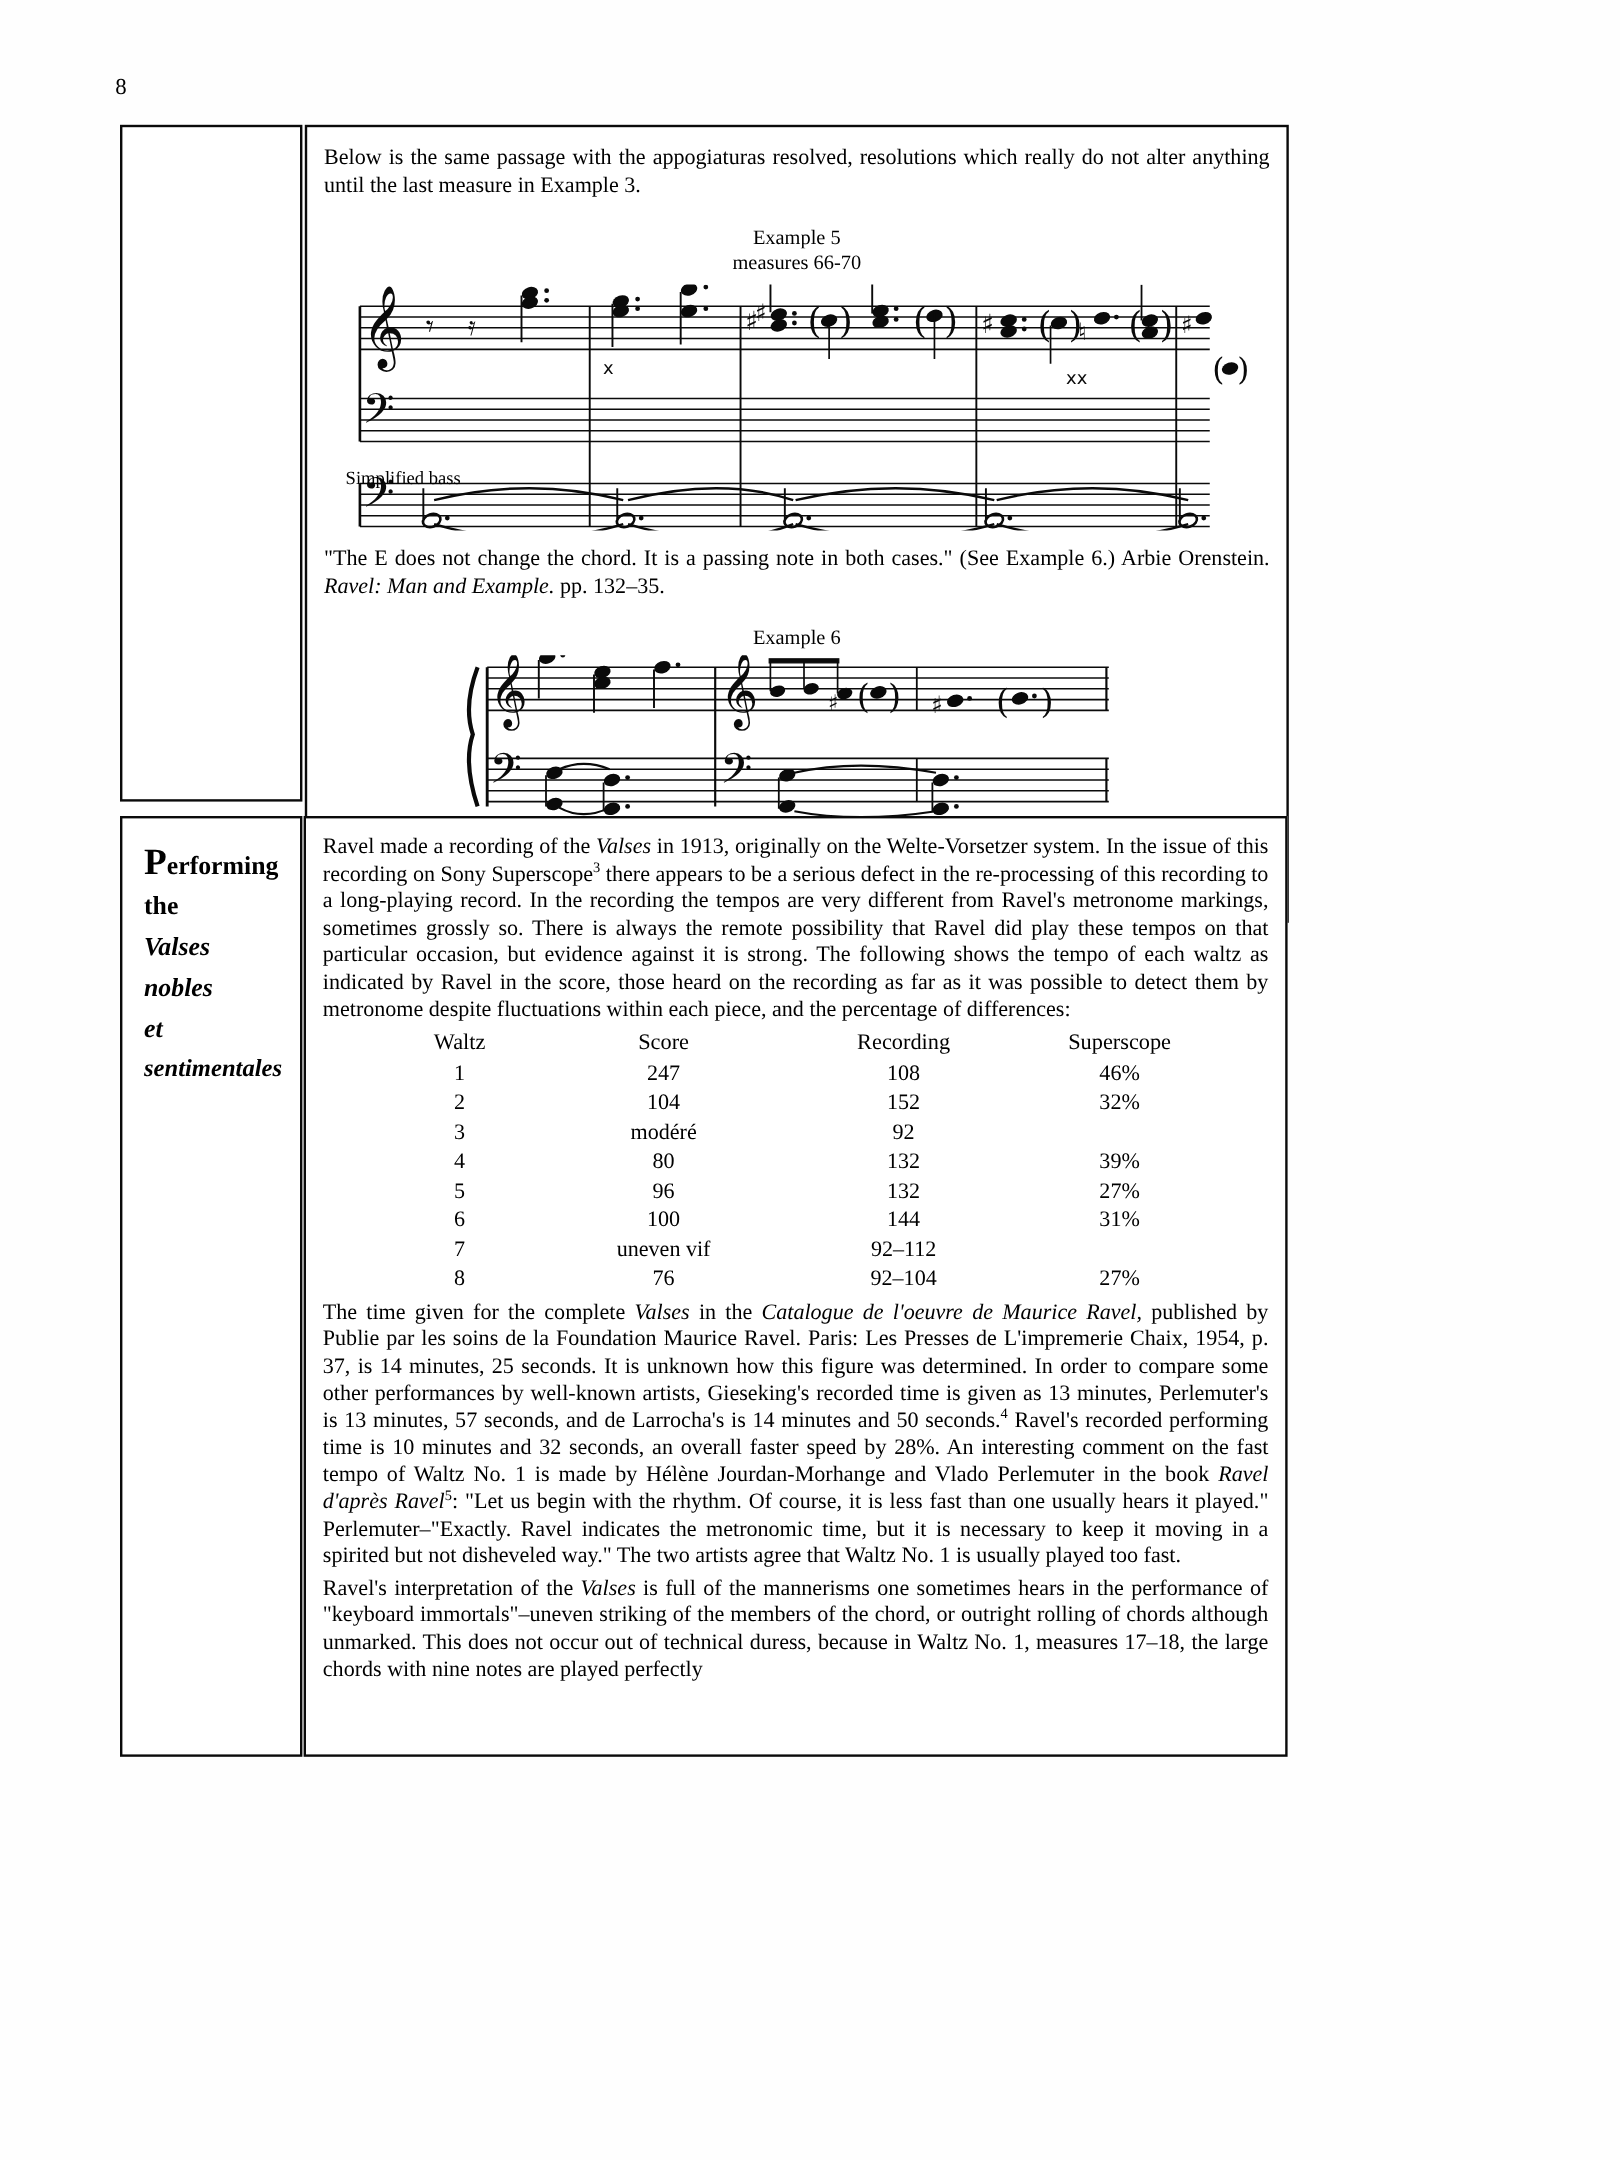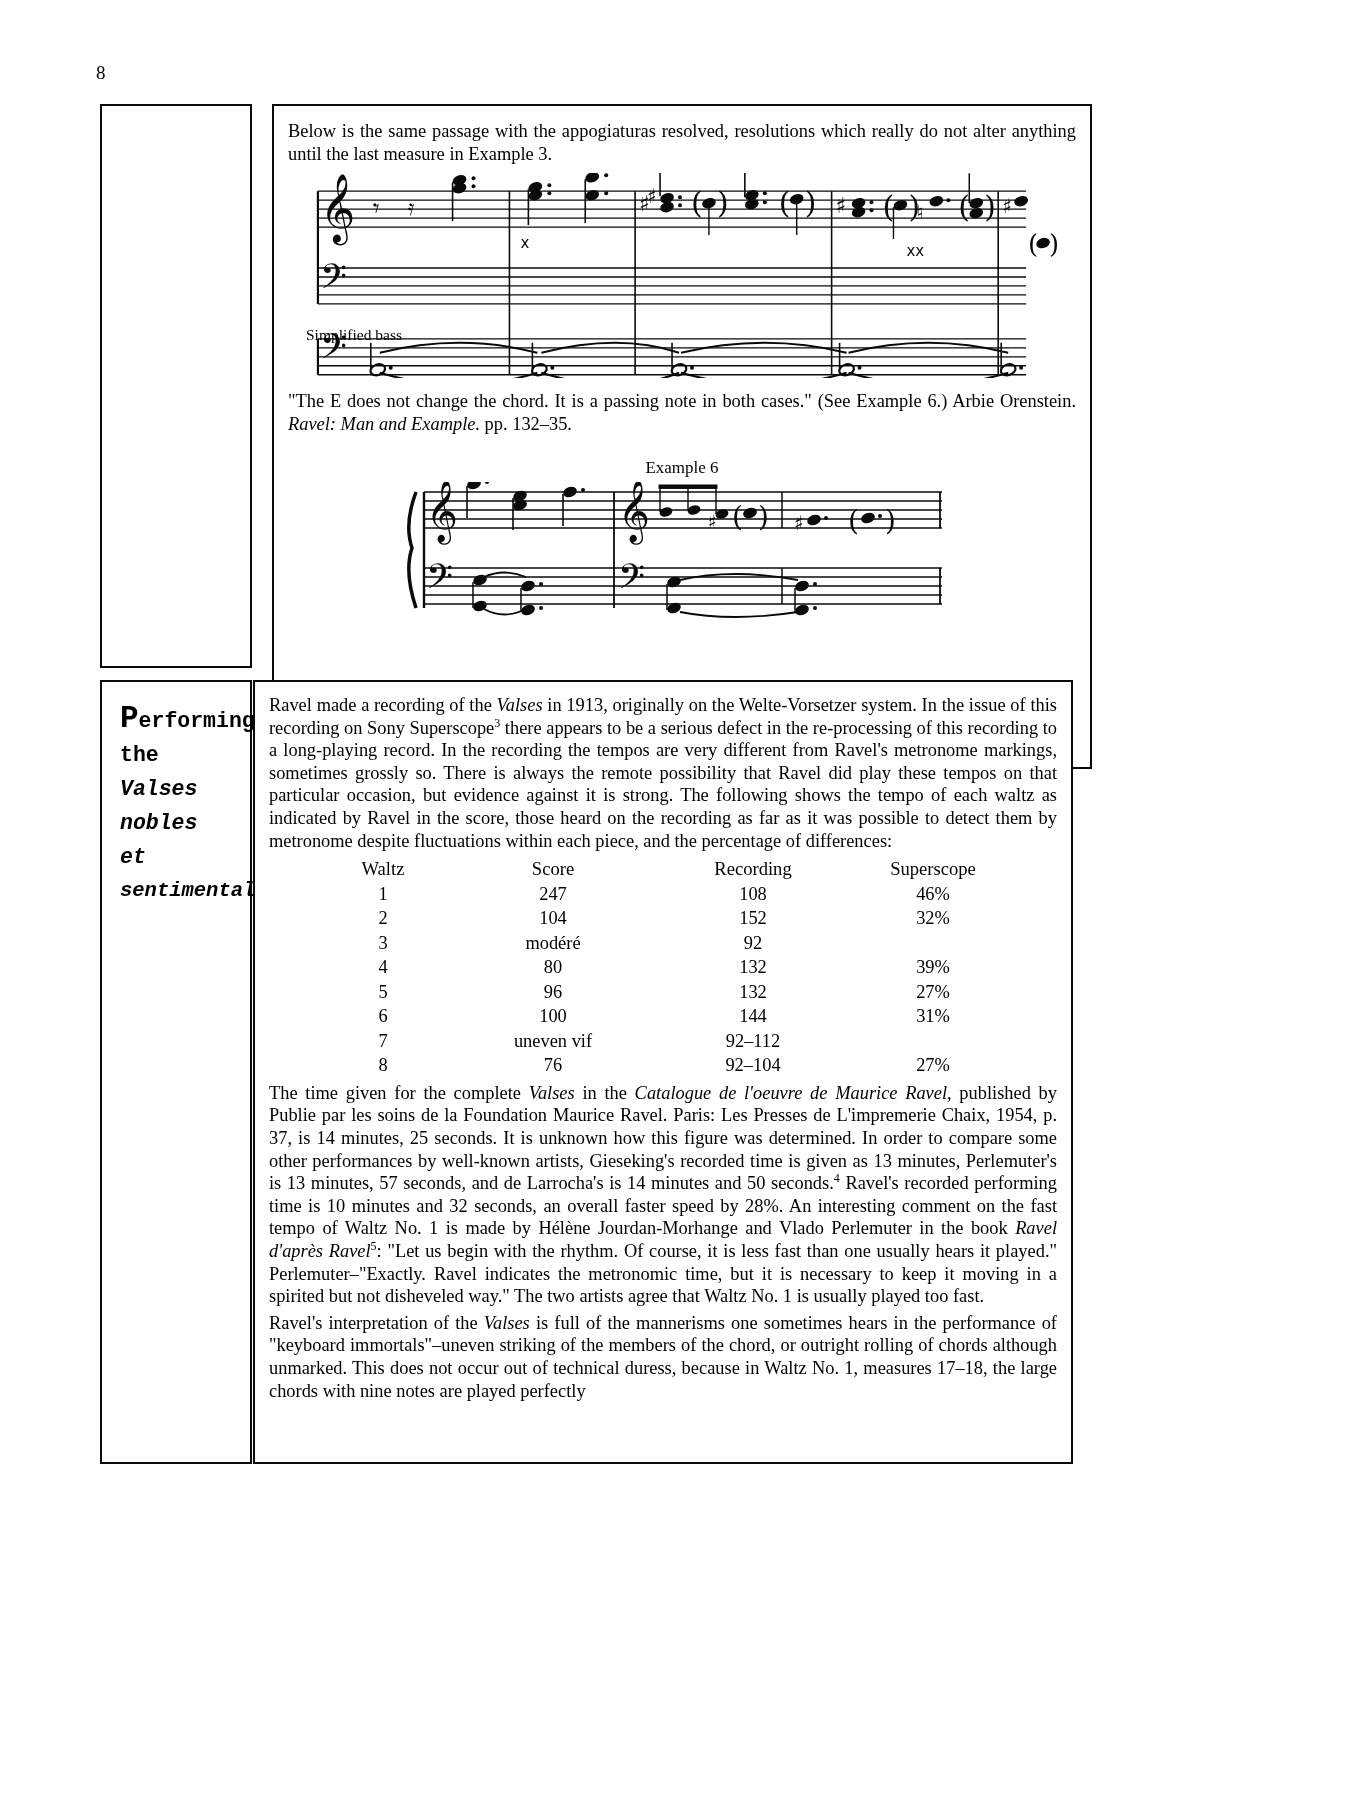--- a/index.html
+++ b/index.html
@@ -35,21 +35,21 @@
   .frame {
     position: absolute;
     border: 2.2px solid #0a0a0a;
     box-sizing: border-box;
     background: #fff;
   }
 
   
   .box-upper-margin { left: 100px;  top: 104px;  width: 152px;  height: 564px; }
   
-  .box-upper-main   { left: 272px;  top: 104px;  width: 820px;  height: 665px; }
+  .box-upper-main   { left: 254px;  top: 104px;  width: 820px;  height: 665px; }
   
   .box-lower-margin { left: 100px;  top: 680px;  width: 152px;  height: 784px; }
   
   .box-lower-main   { left: 253px;  top: 680px;  width: 820px;  height: 784px; }
 
   
   .body-text {
     font-size: 18.4px;
     line-height: 22.6px;
     text-align: justify;
@@ -90,21 +90,21 @@
     font-family: "Liberation Serif", "DejaVu Serif", serif;
     font-weight: bold;
     font-size: 21.5px;
     line-height: 34px;
   }
   .side-head .dropcap {
     font-size: 31px;
     line-height: 28px;
     font-weight: bold;
   }
-  .side-head .ln { display: block; white-space: nowrap; font-family: Liberation Mono, monospace; }
+  .side-head .ln { display: block; white-space: nowrap; }
   .side-head .ital { font-style: italic; }
 
   
   .lower-inner {
     position: absolute;
     left: 14px; right: 14px; top: 12px; bottom: 8px;
   }
 
   
   table.tempo {
@@ -139,20 +139,24 @@
 
   <div class="folio">8</div>
 
   <div class="frame box-upper-margin"></div>
 
   <div class="frame box-upper-main">
     <div class="upper-inner">
 
       <div class="body-text lastline-left">Below is the same passage with the appogiaturas resolved, resolutions which really do not alter anything until the last measure in Example 3.</div>
 
+      <div class="caption">
+        <span class="c2">Example 5</span>
+        <span class="c2">measures 66-70</span>
+      </div>
 
       <div style="margin-top:8px;">
         <svg class="music-wrap" viewBox="0 0 790 205" width="790" height="205" xmlns="http://www.w3.org/2000/svg">
           <g stroke="#0a0a0a" fill="#0a0a0a">
 
             <g stroke-width="1.3">
               <line x1="30" y1="18" x2="740" y2="18"></line>
               <line x1="30" y1="27" x2="740" y2="27"></line>
               <line x1="30" y1="36" x2="740" y2="36"></line>
               <line x1="30" y1="45" x2="740" y2="45"></line>

